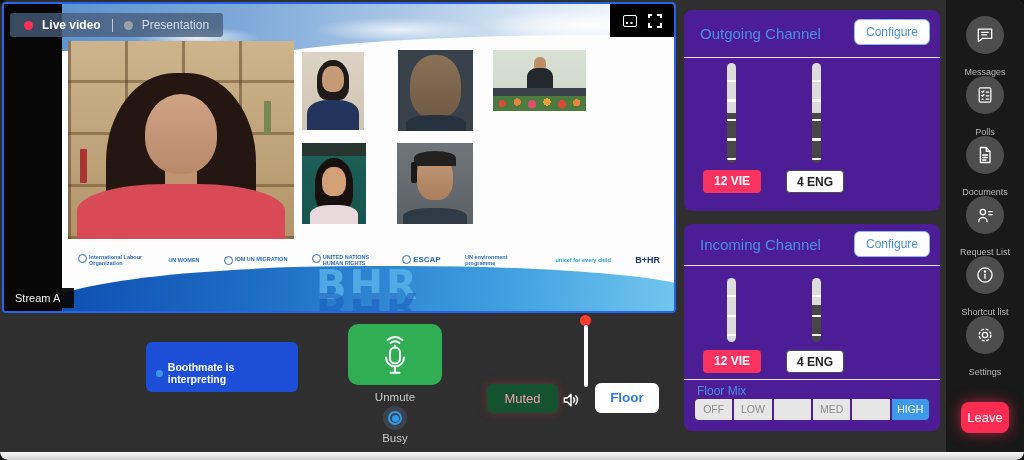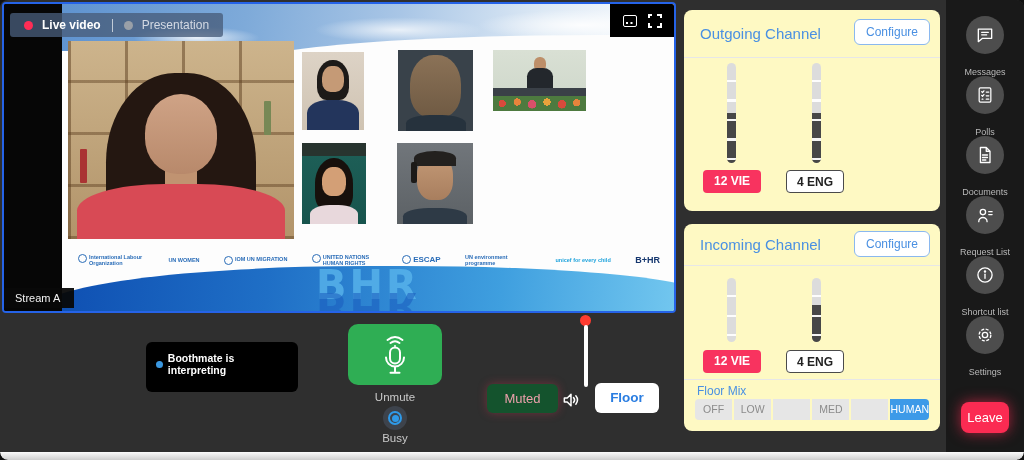--- a/index.html
+++ b/index.html
@@ -65,22 +65,22 @@
   .ic-full i { position:absolute; width:4.5px; height:4.5px; border:2px solid #fff; }
   .ic-full i:nth-child(1){ left:0; top:0; border-right:none; border-bottom:none; }
   .ic-full i:nth-child(2){ right:0; top:0; border-left:none; border-bottom:none; }
   .ic-full i:nth-child(3){ left:0; bottom:0; border-right:none; border-top:none; }
   .ic-full i:nth-child(4){ right:0; bottom:0; border-left:none; border-top:none; }
 
   .stream-label { position:absolute; left:0; top:284px; height:20px; line-height:20px; padding:0 14px 0 11px;
                   background:rgba(8,8,8,.95); color:#f2f2f2; font-size:11px; }
 
   
-  .boothmate { position:absolute; left:146px; top:342px; width:152px; height:50px; background:#000000;
-               border-radius:6px; padding:10px 6px 6px; }
+  .boothmate { position:absolute; left:146px; top:342px; width:152px; height:50px; background:#1d4ed8;
+               border-radius:6px; padding:19px 6px 6px; }
   .bm-row { display:flex; align-items:center; gap:5px; padding-left:4px; }
   .bm-dot { width:7px; height:7px; border-radius:50%; background:#3a97e0; }
   .bm-text { color:#fff; font-size:10.5px; font-weight:bold; }
   .nudge-btn { margin-top:4px; height:22px; background:#3e97e2; border-radius:4px; color:#fff;
                font-size:12.5px; text-align:center; line-height:22px; cursor:pointer; }
 
   .mic-btn { position:absolute; left:348px; top:324px; width:94px; height:61px; background:#2fae54;
              border-radius:10px; display:flex; align-items:center; justify-content:center; cursor:pointer; }
   .mic-label { position:absolute; left:348px; top:391px; width:94px; text-align:center; color:#c9c9c9; font-size:11.5px; }
   .busy-toggle { position:absolute; left:383px; top:406px; width:24px; height:24px; border-radius:50%;
@@ -96,21 +96,21 @@
 
   .vol-knob { position:absolute; left:580px; top:315px; width:11px; height:11px; border-radius:50%; background:#ff3b30; cursor:pointer; }
   .vol-track { position:absolute; left:584px; top:325px; width:4px; height:62px; background:#fff; border-radius:2px; cursor:pointer; }
   .vol-speaker { position:absolute; left:561px; top:390px; width:20px; height:20px; }
 
   .floor-btn { position:absolute; left:595px; top:383px; width:64px; height:30px; background:#fff;
                border-radius:6px; color:#2a7de1; font-weight:bold; font-size:13.5px; text-align:center;
                line-height:30px; cursor:pointer; }
 
   
-  .card { position:absolute; left:684px; width:256px; background:#fef9c3; border-radius:8px; overflow:hidden; }
+  .card { position:absolute; left:684px; width:256px; background:#4c1d95; border-radius:8px; overflow:hidden; }
   .card.outgoing { top:10px; height:201px; }
   .card.incoming { top:224px; height:207px; }
   .card-head { position:relative; height:48px; border-bottom:1px solid #e7e7e7; }
   .card-title { position:absolute; left:16px; top:15px; font-size:15px; color:#4a90e2; }
   .configure-btn { position:absolute; right:10px; top:9px; padding:5px 11px; border:1px solid #8ab8ef;
                    border-radius:6px; color:#4a90e2; font-size:12px; background:#fff; cursor:pointer; }
   .meter { position:absolute; width:9px; border-radius:5px; }
   .meter::after { content:''; position:absolute; inset:0; border-radius:5px;
                   background:repeating-linear-gradient(180deg, transparent 0 17px, rgba(255,255,255,.95) 17px 19.5px); }
   .chan-btn { position:absolute; height:23px; border-radius:4px; font-size:12px; font-weight:bold;
@@ -313,21 +313,21 @@
     <div class="chan-btn active" style="left:19px; top:126px;">12 VIE</div>
     <div class="chan-btn idle" style="left:102px; top:126px;">4 ENG</div>
     <div class="fm-divider" style="top:155px;"></div>
     <div class="fm-label" style="top:160px;">Floor Mix</div>
     <div class="fm-seg" style="top:175px;">
       <span>OFF</span>
       <span>LOW</span>
       <span></span>
       <span>MED</span>
       <span></span>
-      <span class="sel">HUMAN</span>
+      <span class="sel">HIGH</span>
     </div>
   </div>
 
   <div class="sidebar">
     <div class="sb-item" style="top:16px;">
       <span class="sb-circle">
         <svg width="20" height="20" viewBox="0 0 24 24" fill="none" stroke="#fff" stroke-width="1.6" stroke-linejoin="round">
             <path d="M4 5h16v11H9l-5 4z"></path>
             <path d="M8 8.8h8M8 11.8h6" stroke-linecap="round"></path>
           </svg>

